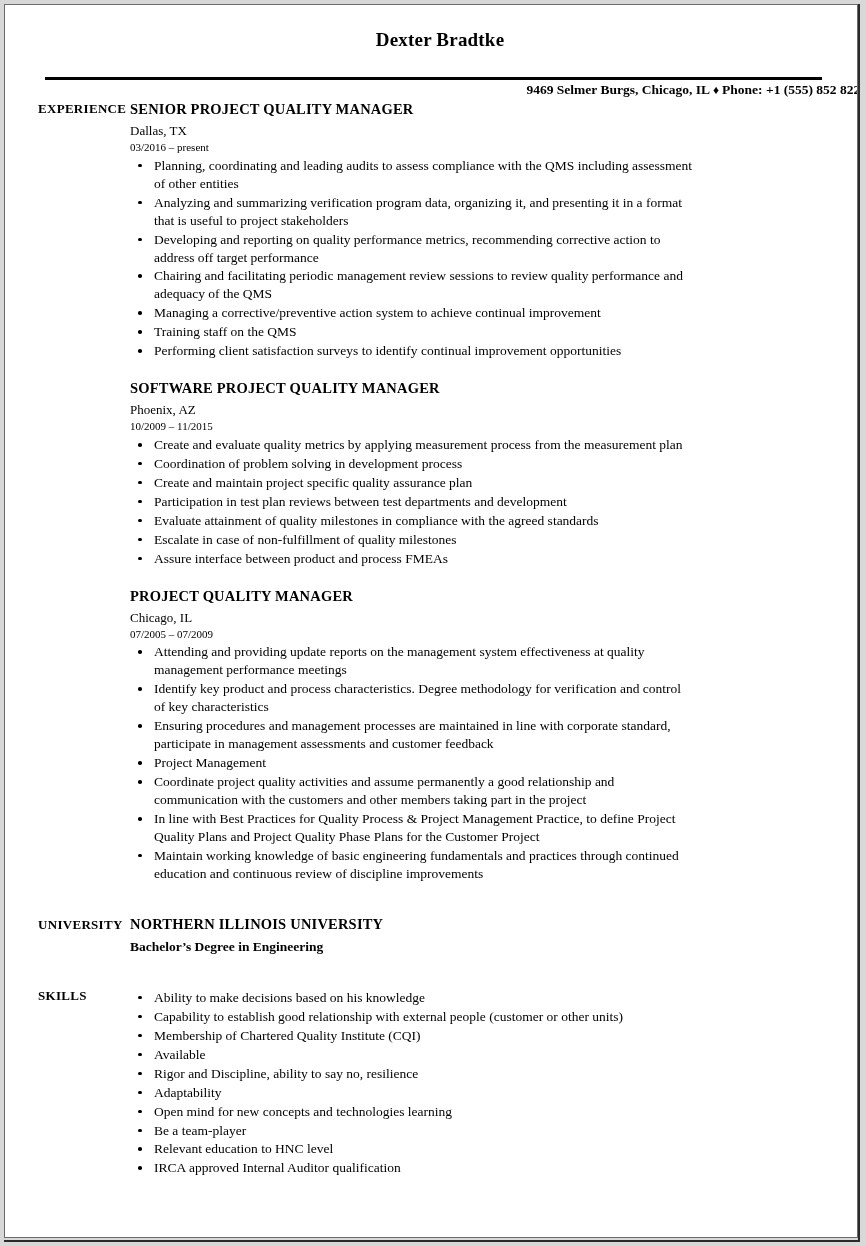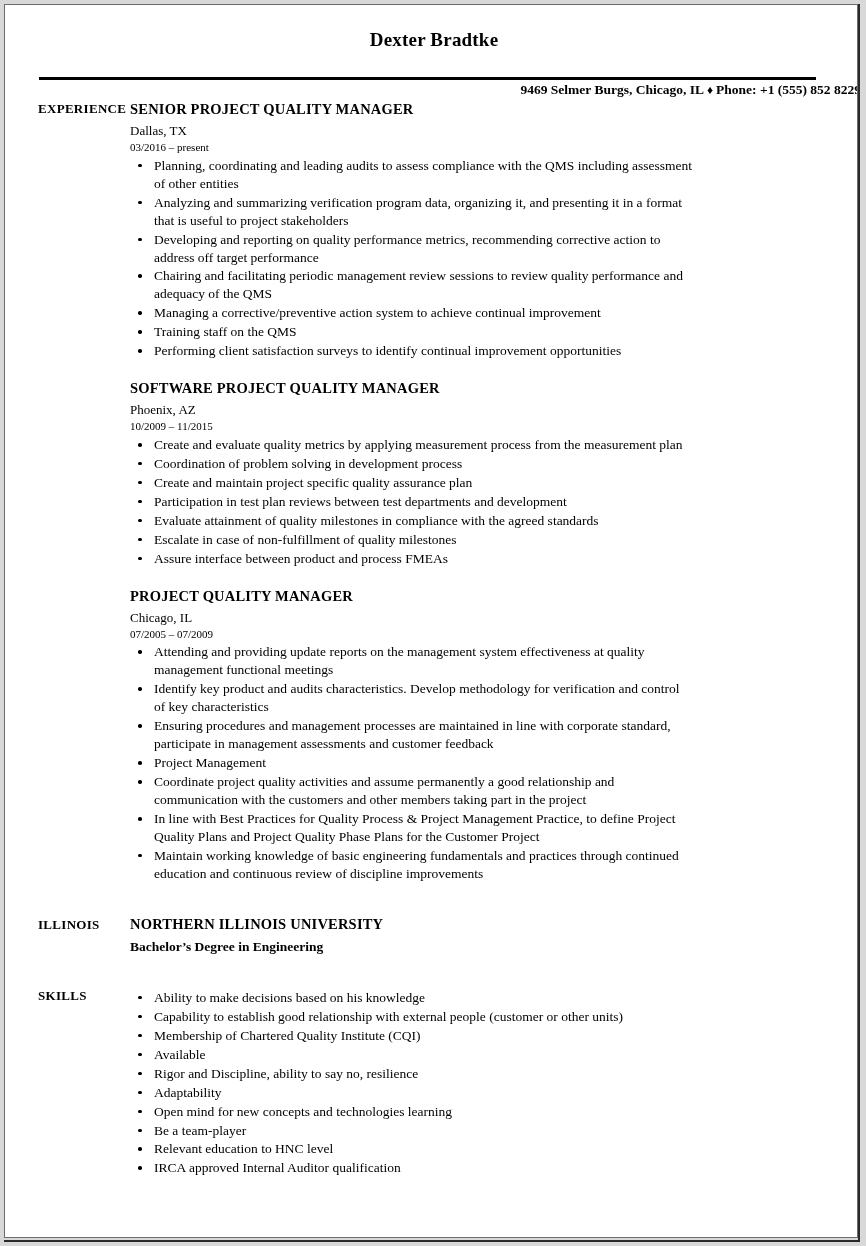--- a/index.html
+++ b/index.html
@@ -38,21 +38,21 @@
     left: 858px;
     top: 4px;
     width: 2px;
     height: 1238px;
     background: #2a2a2a;
   }
 
   
   .hdr {
     position: absolute;
-    left: 2px;
+    left: 8px;
     top: 0;
     width: 854px;
   }
   .hdr-name {
     text-align: center;
     font-weight: bold;
     font-size: 19px;
     letter-spacing: 0.2px;
     margin-top: 24px;
   }
@@ -207,37 +207,37 @@
           </ul>
         </div>
 
         <div class="gap-job"></div>
 
         <div class="job">
           <div class="job-title">PROJECT QUALITY MANAGER</div>
           <div class="job-loc">Chicago, IL</div>
           <div class="job-dates">07/2005 – 07/2009</div>
           <ul class="bl">
-            <li>Attending and providing update reports on the management system effectiveness at quality management functional meetings</li>
-            <li>Identify key product and audits characteristics. Develop methodology for verification and control of key characteristics</li>
+            <li>Attending and providing update reports on the management system effectiveness at quality management performance meetings</li>
+            <li>Identify key product and process characteristics. Degree methodology for verification and control of key characteristics</li>
             <li>Ensuring procedures and management processes are maintained in line with corporate standard, participate in management assessments and customer feedback</li>
             <li>Project Management</li>
             <li>Coordinate project quality activities and assume permanently a good relationship and communication with the customers and other members taking part in the project</li>
             <li>In line with Best Practices for Quality Process &amp; Project Management Practice, to define Project Quality Plans and Project Quality Phase Plans for the Customer Project</li>
             <li>Maintain working knowledge of basic engineering fundamentals and practices through continued education and continuous review of discipline improvements</li>
           </ul>
         </div>
 
       </div>
     </div>
 
     <div class="sec-gap"></div>
 
     <div class="section">
-      <div class="sec-label">ILLINOIS</div>
+      <div class="sec-label">UNIVERSITY</div>
       <div class="sec-body">
         <div class="edu-school">NORTHERN ILLINOIS UNIVERSITY</div>
         <div class="edu-degree">Bachelor’s Degree in Engineering</div>
       </div>
     </div>
 
     <div class="sec-gap"></div>
 
     <div class="section">
       <div class="sec-label">SKILLS</div>

